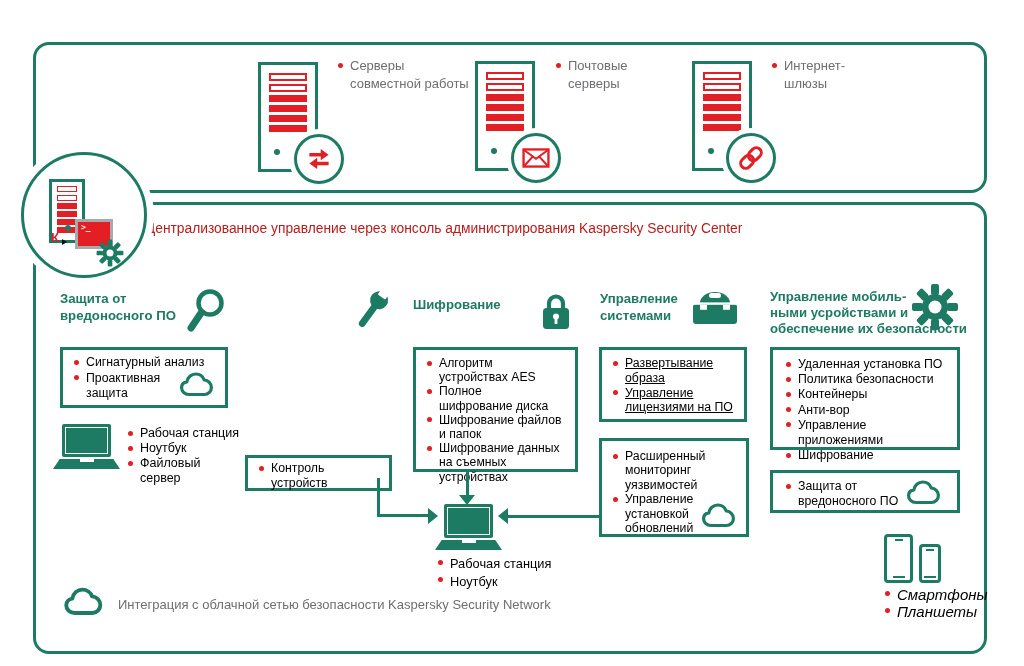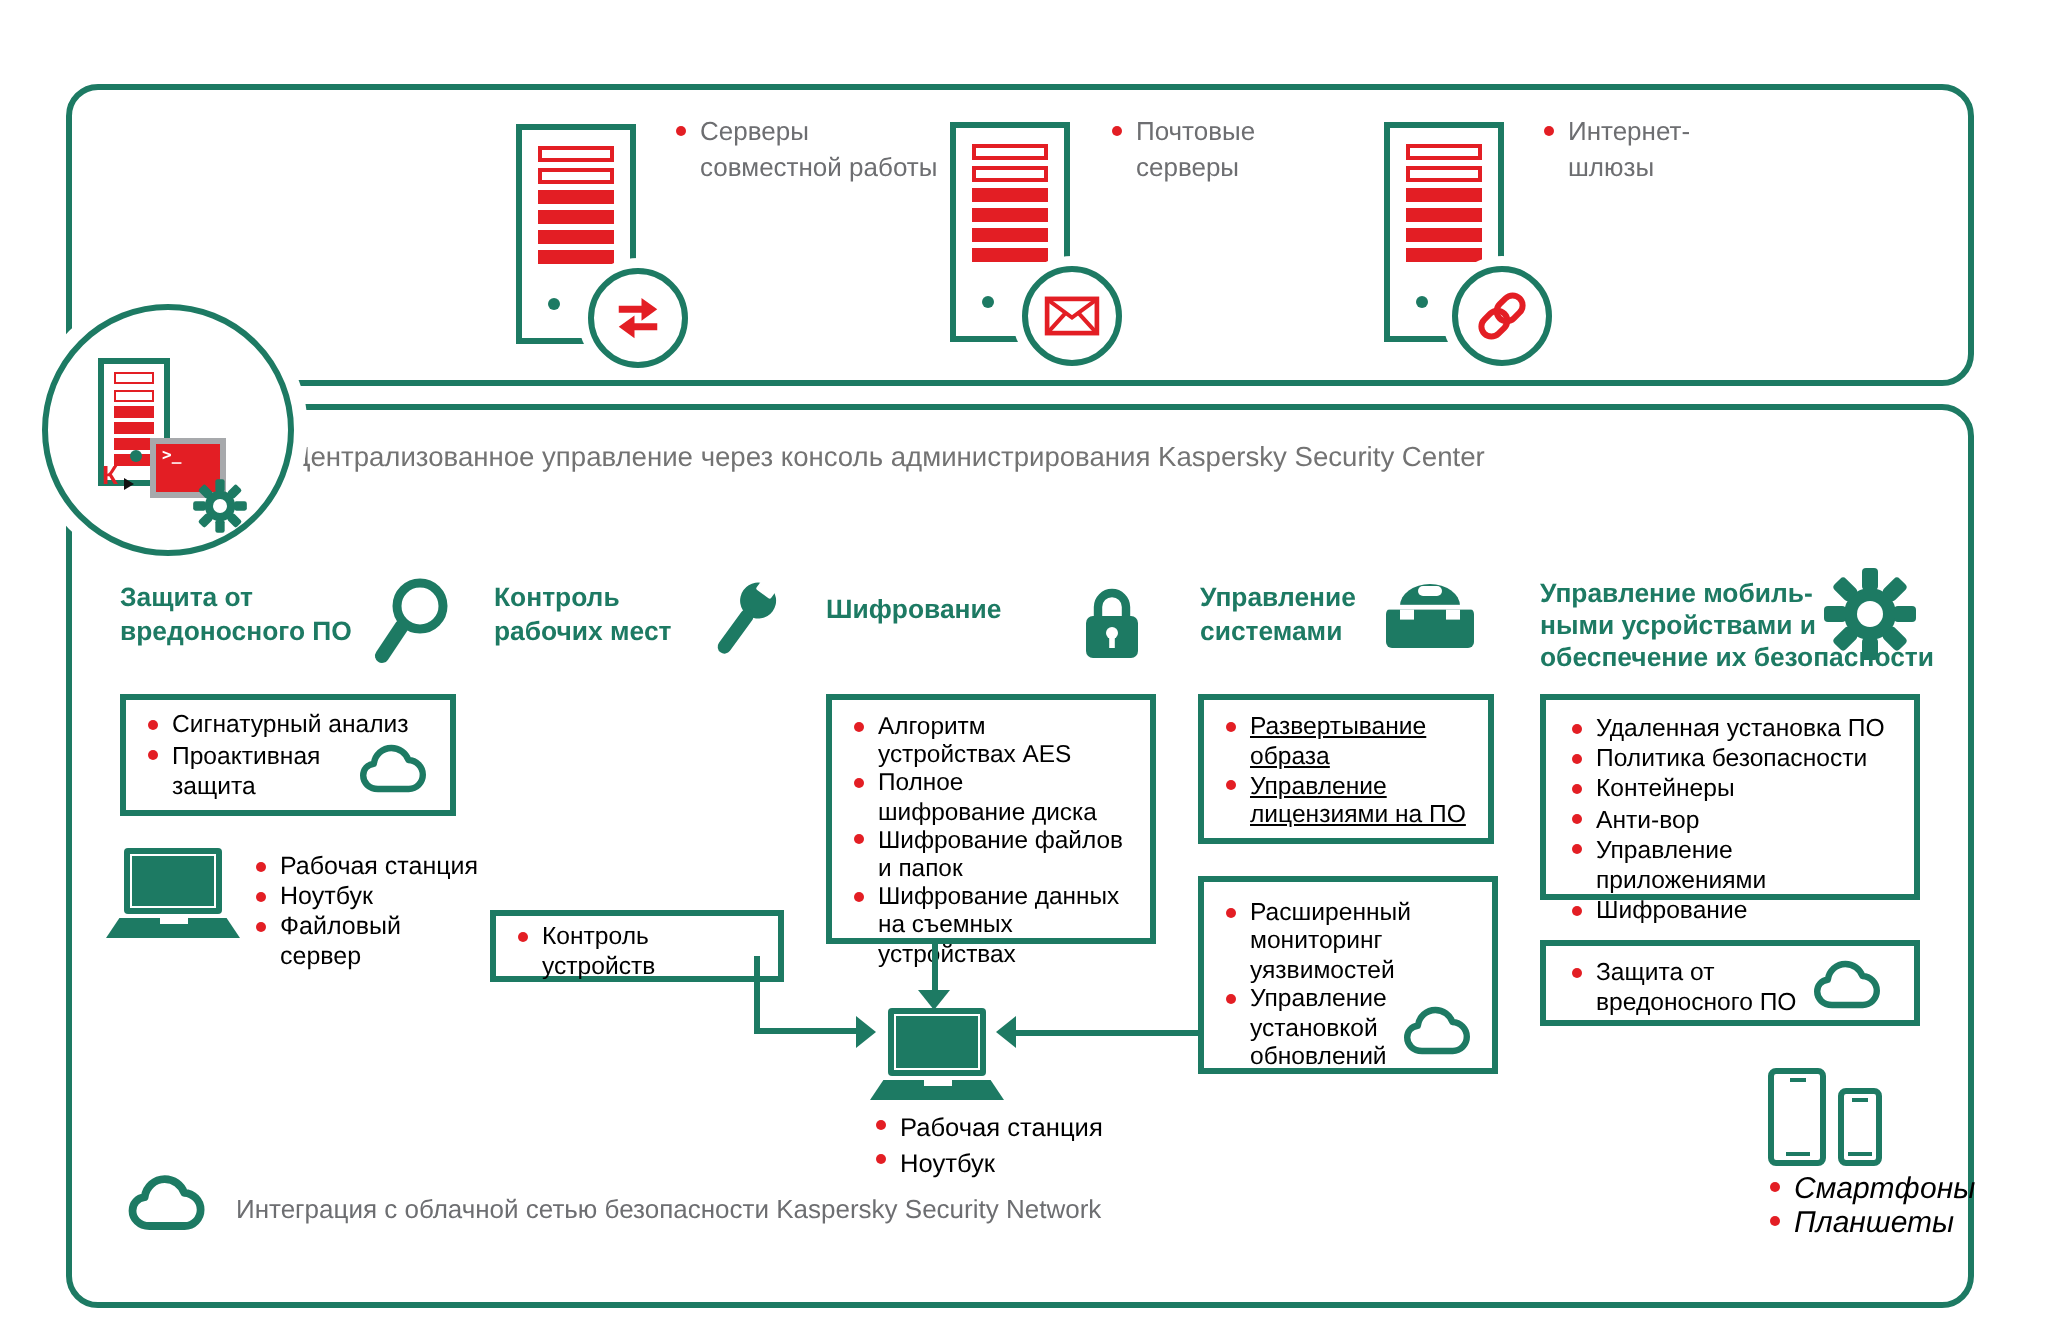--- a/index.html
+++ b/index.html
@@ -46,21 +46,21 @@
   
   .mobdev{position:absolute;border:3px solid #1d7a63;border-radius:4px;background:#fff;box-sizing:border-box;}
   .mobdev::before{content:"";position:absolute;left:50%;top:2px;width:8px;height:2px;margin-left:-4px;background:#1d7a63;}
   .mobdev::after{content:"";position:absolute;left:50%;bottom:2px;width:12px;height:2px;margin-left:-6px;background:#1d7a63;
                  box-shadow:none;}
   
   .cline{position:absolute;background:#1d7a63;}
   .ahead-down{position:absolute;width:0;height:0;border-left:8px solid transparent;border-right:8px solid transparent;border-top:10px solid #1d7a63;}
   .ahead-right{position:absolute;width:0;height:0;border-top:8px solid transparent;border-bottom:8px solid transparent;border-left:10px solid #1d7a63;}
   .ahead-left{position:absolute;width:0;height:0;border-top:8px solid transparent;border-bottom:8px solid transparent;border-right:10px solid #1d7a63;}
-  .title{position:absolute;left:145px;top:221px;font-size:13.8px;color:#737373;}
+  .title{position:absolute;left:145px;top:221px;font-size:13.8px;color:#b91c1c;}
   .footer-note{position:absolute;left:118px;top:597px;font-size:13px;color:#6d6e71;}
   .cloud{position:absolute;}
 </style>
 </head>
 <body>
 
 <div class="stage">
 
   <div class="obox" style="left:33px;top:42px;width:948px;height:145px;"></div>
   <div class="obox" style="left:33px;top:202px;width:948px;height:446px;"></div>
@@ -200,24 +200,20 @@
     <div class="lap-screen" style="width:49px;height:33px;"></div>
     <div class="lap-base" style="width:67px;margin-left:-9px;"></div>
   </div>
   <div class="list" style="position:absolute;left:127px;top:426px;line-height:15px;font-size:12.5px;">
     <div class="li"><span>Рабочая станция</span></div>
     <div class="li"><span>Ноутбук</span></div>
     <div class="li"><span>Файловый</span></div>
     <div class="li cont"><span>сервер</span></div>
   </div>
 
-  <div class="col-h" style="left:247px;top:291px;">
-    <div>Контроль</div>
-    <div>рабочих мест</div>
-  </div>
   <div class="icon" style="left:349px;top:286px;">
     <svg width="46" height="48" viewBox="0 0 46 48">
       <g fill="#1d7a63" transform="rotate(36 23 24)">
         <circle cx="23" cy="12" r="9"></circle>
         <rect x="18.5" y="-3" width="9" height="11" fill="#fff" rx="1"></rect>
         <rect x="19.6" y="18" width="6.8" height="26" rx="3.4"></rect>
       </g>
     </svg>
   </div>
   <div class="gbox" style="left:245px;top:455px;width:147px;height:36px;">

